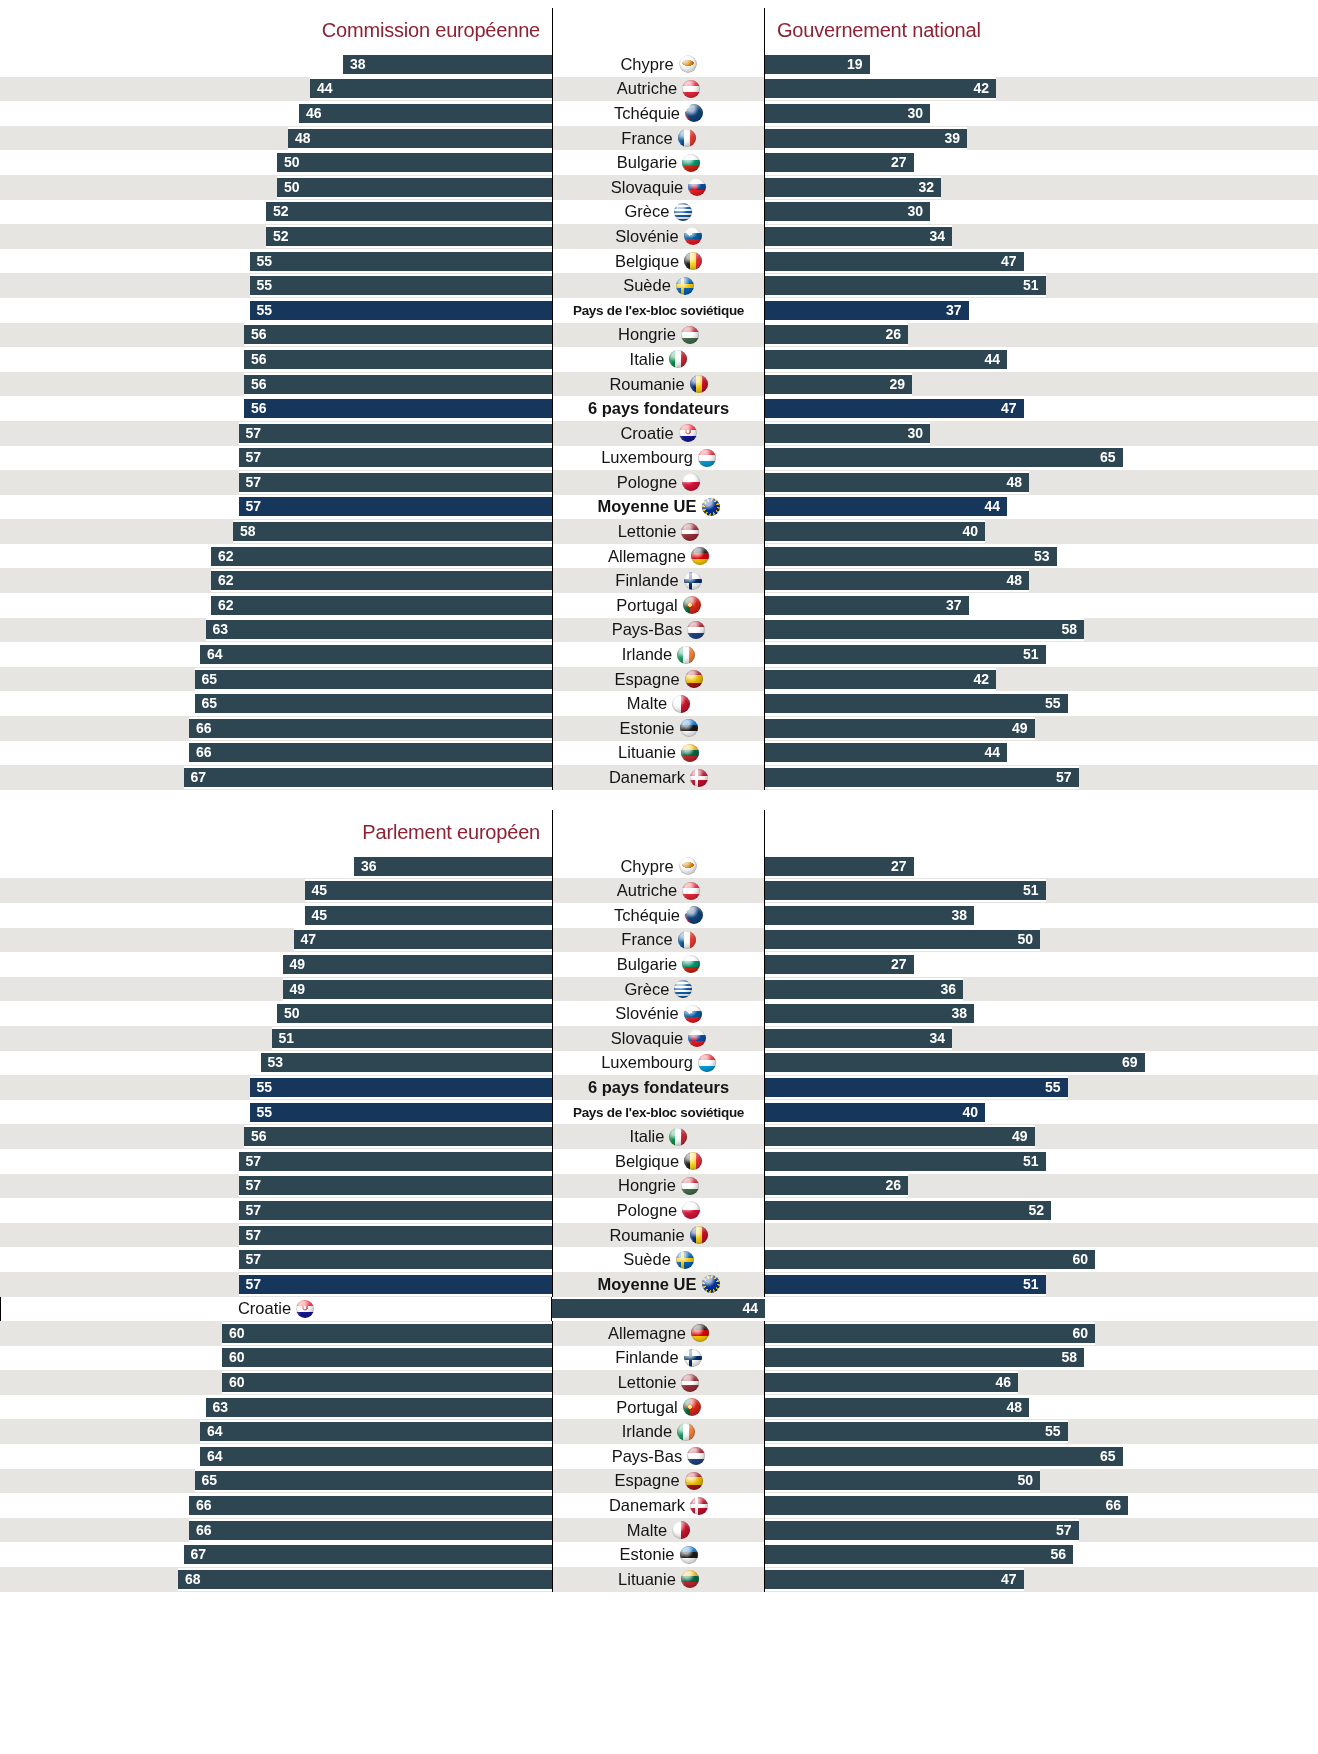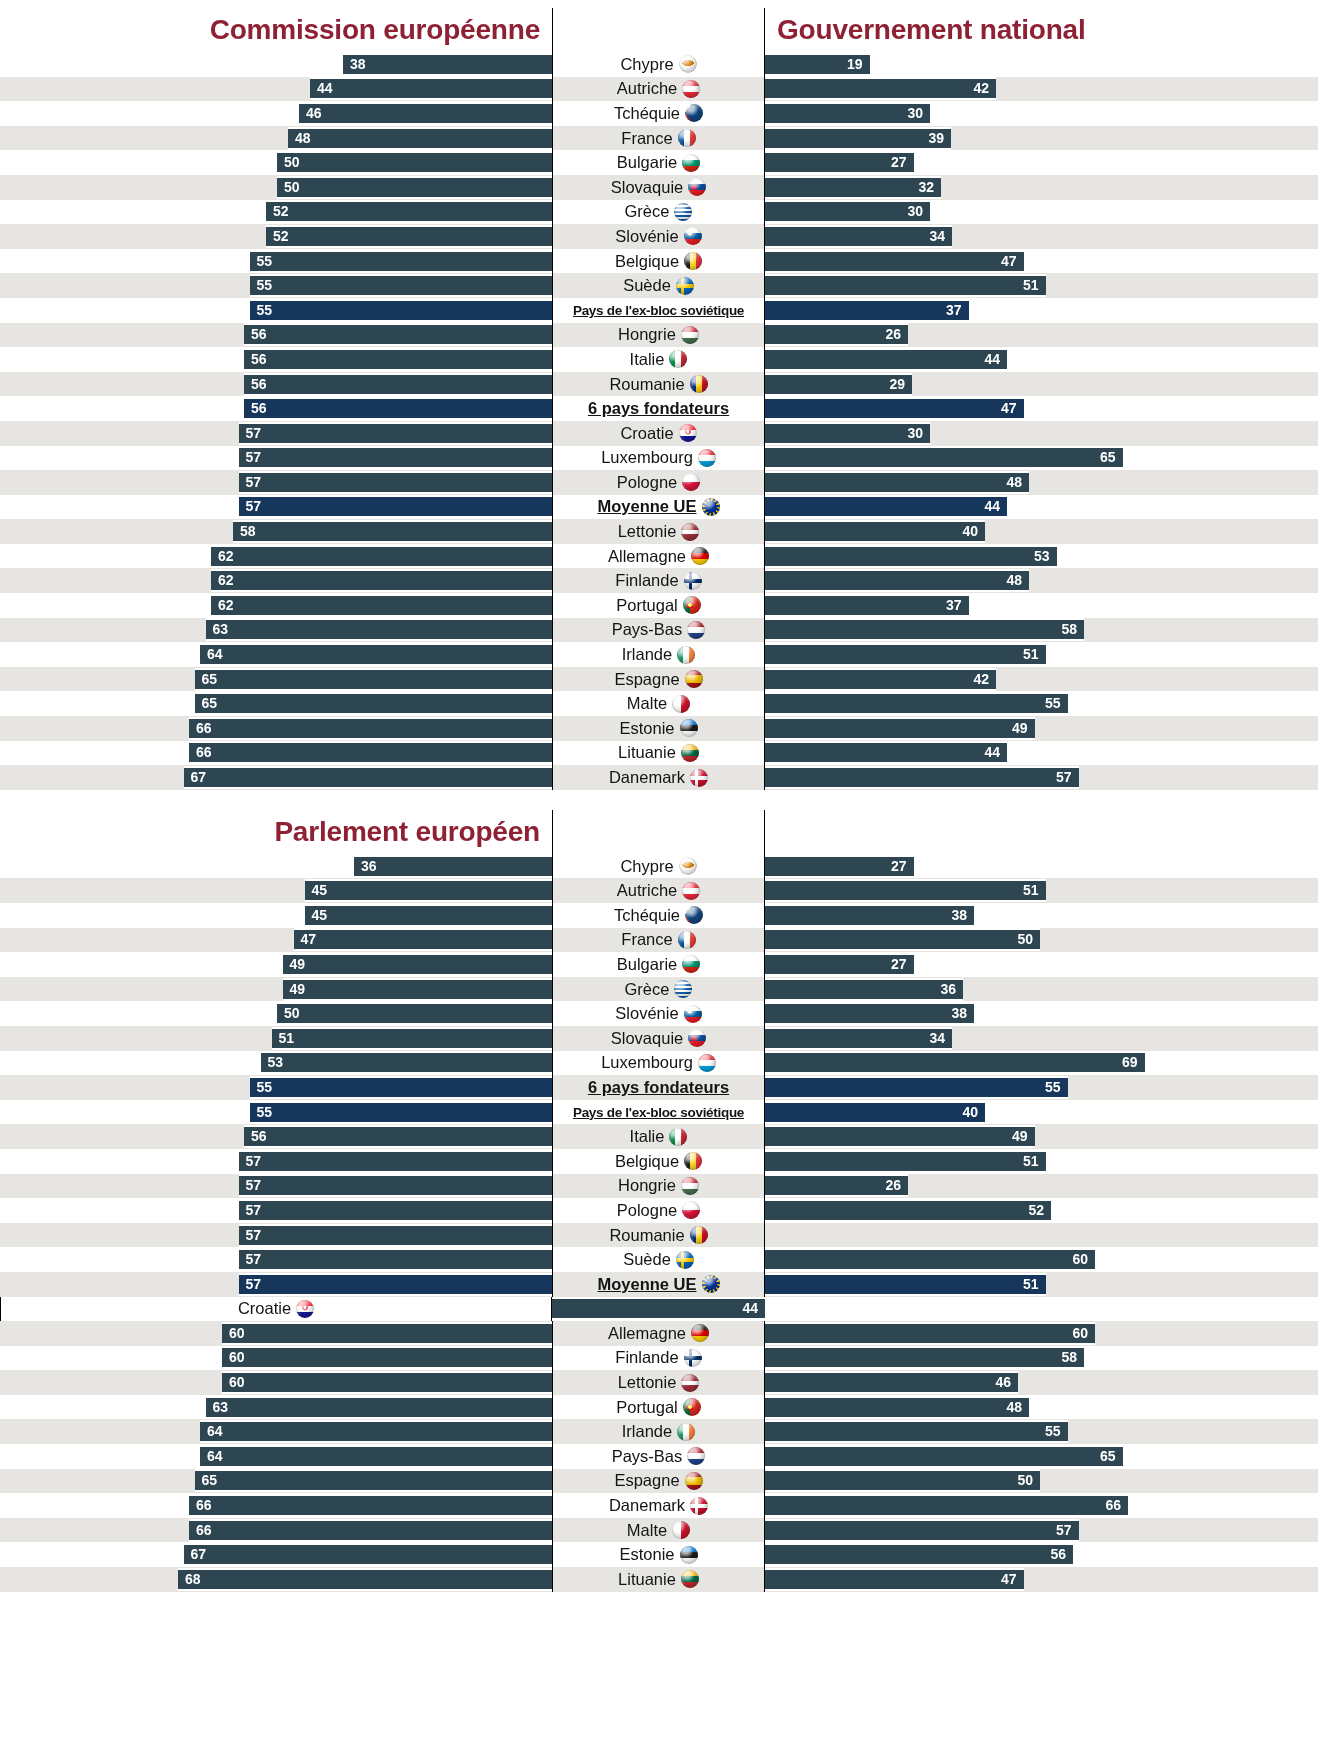--- a/index.html
+++ b/index.html
@@ -1,37 +1,37 @@
 <!DOCTYPE html>
 <html style="--title-color: #8e2134; --bar-color: #2d4652; --highlight-color: #16365c; --stripe-color: #e6e5e2;"><head>
 <meta charset="utf-8">
 <style>
   html,body{margin:0;padding:0;background:#fff;}
   body{width:1318px;height:1754px;font-family:"Liberation Sans","DejaVu Sans",sans-serif;overflow:hidden;}
   .page{width:1318px;}
   .panel{padding-top:8px;}
   .panel + .panel{margin-top:12px;}
   .hdr{display:grid;grid-template-columns:552px 213px 553px;height:44px;}
-  .htitle{color:var(--title-color);font-weight:bold;font-size:28px;line-height:44px;letter-spacing:-0.2px;}
+  .htitle{color:var(--title-color);font-weight:normal;font-size:20px;line-height:44px;letter-spacing:-0.2px;}
   .htitle.left{text-align:right;padding-right:12px;}
   .htitle.right{text-align:left;padding-left:12px;}
   .hmid{border-left:1.5px solid #000;border-right:1.5px solid #000;box-sizing:border-box;}
   .rows{display:block;}
   .row{display:grid;grid-template-columns:552px 213px 553px;height:24.6px;}
   .row.striped{background:var(--stripe-color);}
   .cell{min-width:0;}
   .cell-l{display:flex;justify-content:flex-end;align-items:center;}
   .cell-r{display:flex;justify-content:flex-start;align-items:center;}
   .cell-m{border-left:1.5px solid #000;border-right:1.5px solid #000;box-sizing:border-box;
           display:flex;align-items:center;justify-content:center;gap:5px;
           font-size:16.5px;color:#141414;}
   .bar{height:23px;box-sizing:border-box;border-top:2px solid #fff;border-bottom:2px solid #fff;
        background:var(--bar-color);display:flex;align-items:center;}
   .row.hl .bar{background:var(--highlight-color);}
-  .row.hl .lbl{font-weight:bold;text-decoration:underline;}
+  .row.hl .lbl{font-weight:bold;}
   .bar-l{justify-content:flex-start;padding-left:7px;}
   .bar-r{justify-content:flex-end;padding-right:7px;align-items:flex-end;}
   .val{color:#fff;font-weight:bold;font-size:14px;line-height:19px;}
   .lbl{white-space:nowrap;}
   .lbl.small{font-size:13.5px;letter-spacing:-0.3px;font-weight:bold;}
   
   .flag{width:18px;height:18px;border-radius:50%;position:relative;flex:none;
         box-shadow:inset 0 0 0 1px rgba(0,0,0,.14), inset -2px -3px 4px rgba(0,0,0,.22), inset 2px 3px 3px rgba(255,255,255,.35);}
   .flag::after{content:"";position:absolute;inset:0;border-radius:50%;
         background:radial-gradient(circle at 35% 26%, rgba(255,255,255,.65) 0 16%, rgba(255,255,255,0) 42%);}
@@ -137,21 +137,21 @@
     <div class="cell cell-l">
       <div class="bar bar-l" style="width: 264px;">
         <span class="val">48</span>
       </div>
     </div>
     <div class="cell cell-m">
       <span class="lbl">France</span>
       <span class="flag f-fr"></span>
     </div>
     <div class="cell cell-r">
-      <div class="bar bar-r" style="width: 186px; padding-left: 6px;">
+      <div class="bar bar-r" style="width: 202px; padding-left: 6px;">
         <span class="val">39</span>
       </div>
     </div>
   </div>
         <div class="row">
     <div class="cell cell-l">
       <div class="bar bar-l" style="width: 275px;">
         <span class="val">50</span>
       </div>
     </div>

